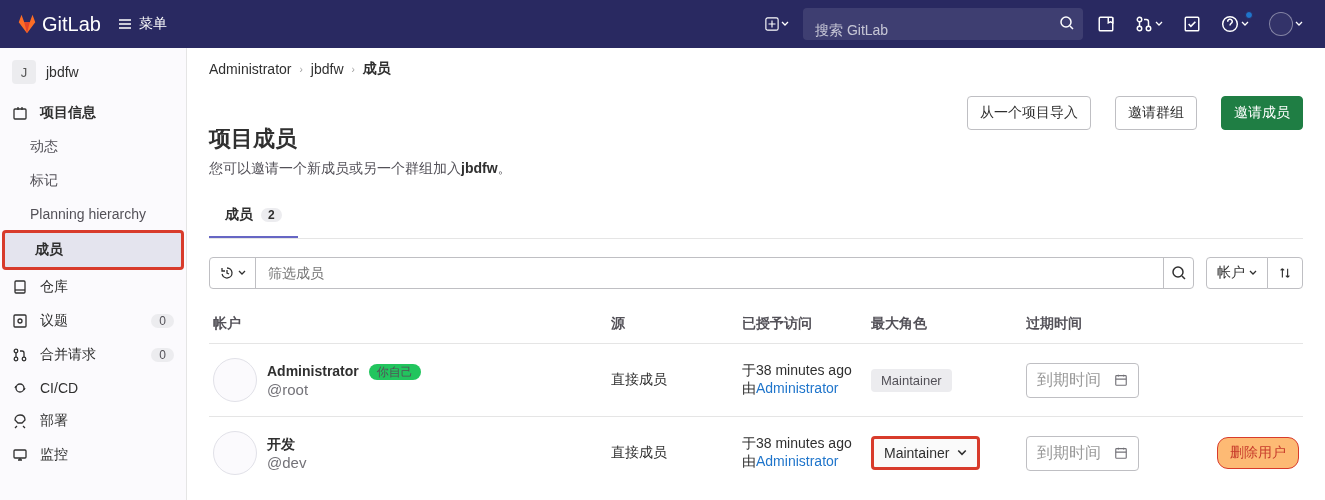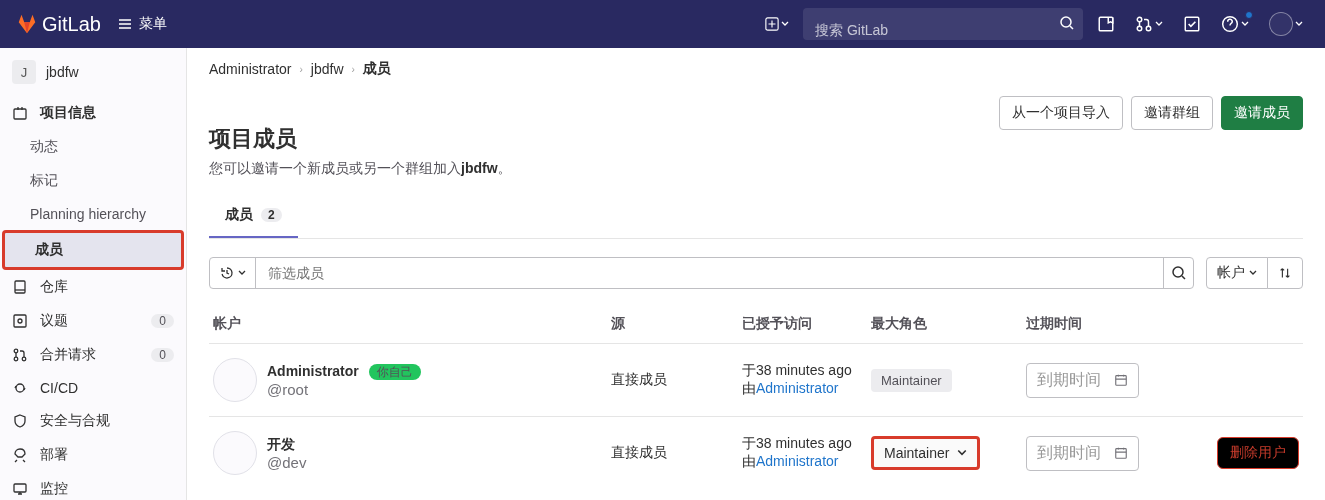--- a/index.html
+++ b/index.html
@@ -29,21 +29,21 @@
 .highlight-red { border: 3px solid #d83b2b; border-radius:2px; }
 .content { flex:1; padding: 12px 22px 0 22px; overflow:auto; }
 .breadcrumb { display:flex; align-items:center; gap:8px; font-size:14px; color:#535158; margin-bottom: 18px; }
 .breadcrumb .bc-link { color:#303030; cursor:pointer; }
 .breadcrumb .bc-current { color:#303030; font-weight:600; }
 .bc-sep { color:#a0a0a0; font-size:10px; }
 .header-row { display:flex; justify-content:space-between; align-items:flex-start; margin-bottom:16px; }
 .page-title { font-size:22px; font-weight:600; margin-bottom:6px;margin-top:28px; }
 .page-sub { color:#535158; }
 .page-sub .strong { font-weight:600; color:#303030; }
-.btn { border:1px solid #bfbfc3; background:#fff; border-radius:4px; padding:7px 12px; cursor:pointer; font-size:14px; color:#303030; }
+.btn { border:1px solid #bfbfc3; background:#fff; border-radius:4px; padding:7px 12px; cursor:pointer; font-size:14px; color:#303030;margin-left:16px; }
 .btn.primary { background:#1f7e44; border-color:#1f7e44; color:#fff; }
 .btn-row { display:flex; gap:8px; }
 .tabs { border-bottom:1px solid #e5e5e5; display:flex; }
 .tab { padding:12px 16px; cursor:pointer; display:flex; align-items:center; gap:8px; border-bottom:2px solid transparent; font-weight:600; color:#535158; }
 .tab.active { border-bottom-color:#6666c4; color:#303030; }
 .tab-badge { background:#ececef; border-radius:10px; padding:0 7px; font-size:12px; }
 .filter-row { display:flex; gap:12px; margin:18px 0 0 0; align-items:stretch; }
 .filter-box { flex:1; display:flex; border:1px solid #bfbfc3; border-radius:4px; overflow:hidden; }
 .history-btn { width:46px; display:flex; align-items:center; justify-content:center; border-right:1px solid #bfbfc3; cursor:pointer; gap:3px; }
 .filter-input { flex:1; border:none; padding:0 12px; font-size:14px; outline:none; }
@@ -65,21 +65,21 @@
 .member-avatar { width:44px; height:44px; border-radius:50%; background:#fbfafd; border:1px solid #e1e1e8; }
 .member-name { font-weight:600; color:#303030; cursor:pointer; }
 .you-badge { background:#22c55e; border-radius:10px; padding:1px 8px; font-size:12px; margin-left:6px; color:#535158; }
 .member-user { color:#737278; font-size:15px; }
 .access-info { font-size:14px; }
 .access-info .link { color:#1f75cb; cursor:pointer; }
 .role-badge { background:#ececef; border-radius:4px; padding:4px 10px; font-size:13px; color:#535158; display:inline-block; }
 .role-select { border:1px solid #bfbfc3; background:#fafafa; border-radius:4px; padding:6px 10px; cursor:pointer; display:inline-flex; align-items:center; gap:8px; font-size:14px; box-shadow: inset 0 0 0 1px #d8d8dc; }
 .role-select.highlight-red { border:3px solid #d83b2b; box-shadow:none; }
 .date-input { border:1px solid #bfbfc3; border-radius:4px; padding:6px 10px; width:113px; display:inline-flex; align-items:center; justify-content:space-between; color:#999; font-size:16px; cursor:pointer; background:#fff; }
-.btn-danger { border:1px solid #d83b2b; background:#000000; color:#c73b2b; border-radius:6px; padding:6px 12px; cursor:pointer; font-size:14px; }
+.btn-danger { border:1px solid #d83b2b; background:#fdba74; color:#c73b2b; border-radius:11px; padding:6px 12px; cursor:pointer; font-size:14px; }
 svg { display:block; }
 </style>
 </head>
 <body>
 
 <div class="topbar">
   <div class="logo">
     <svg width="22" height="22" viewBox="0 0 24 24">
         <path fill="#fc6d26" d="M12 22 3 10l3-8 3 8h6l3-8 3 8z"></path>
         <path fill="#e24329" d="M12 22 9 10h6z"></path>
@@ -208,26 +208,20 @@
     </div>
     <div class="side-item">
       <svg width="16" height="16" viewBox="0 0 16 16">
           <path d="M4 8a4 4 0 018 0M4 8a4 4 0 008 0" fill="none" stroke="#303030" stroke-width="1.3"></path>
           <path d="M3 8l1-2M13 8l-1 2" stroke="#303030" stroke-width="1.3"></path>
         </svg>
       <span>CI/CD</span>
     </div>
     <div class="side-item">
       <svg width="16" height="16" viewBox="0 0 16 16">
-          <path d="M8 2l5 2v4c0 3-2 5-5 6-3-1-5-3-5-6V4z" fill="none" stroke="#303030" stroke-width="1.3"></path>
-        </svg>
-      <span>安全与合规</span>
-    </div>
-    <div class="side-item">
-      <svg width="16" height="16" viewBox="0 0 16 16">
           <path d="M8 2c3 0 5 2 5 5l-3 3H6L3 7c0-3 2-5 5-5zM5 13l-2 2M11 13l2 2" fill="none" stroke="#303030" stroke-width="1.3"></path>
         </svg>
       <span>部署</span>
     </div>
     <div class="side-item">
       <svg width="16" height="16" viewBox="0 0 16 16">
           <rect x="2" y="3" width="12" height="8" rx="1" fill="none" stroke="#303030" stroke-width="1.3"></rect>
           <path d="M6 13h4M8 11v2" stroke="#303030" stroke-width="1.3"></path>
         </svg>
       <span>监控</span>

